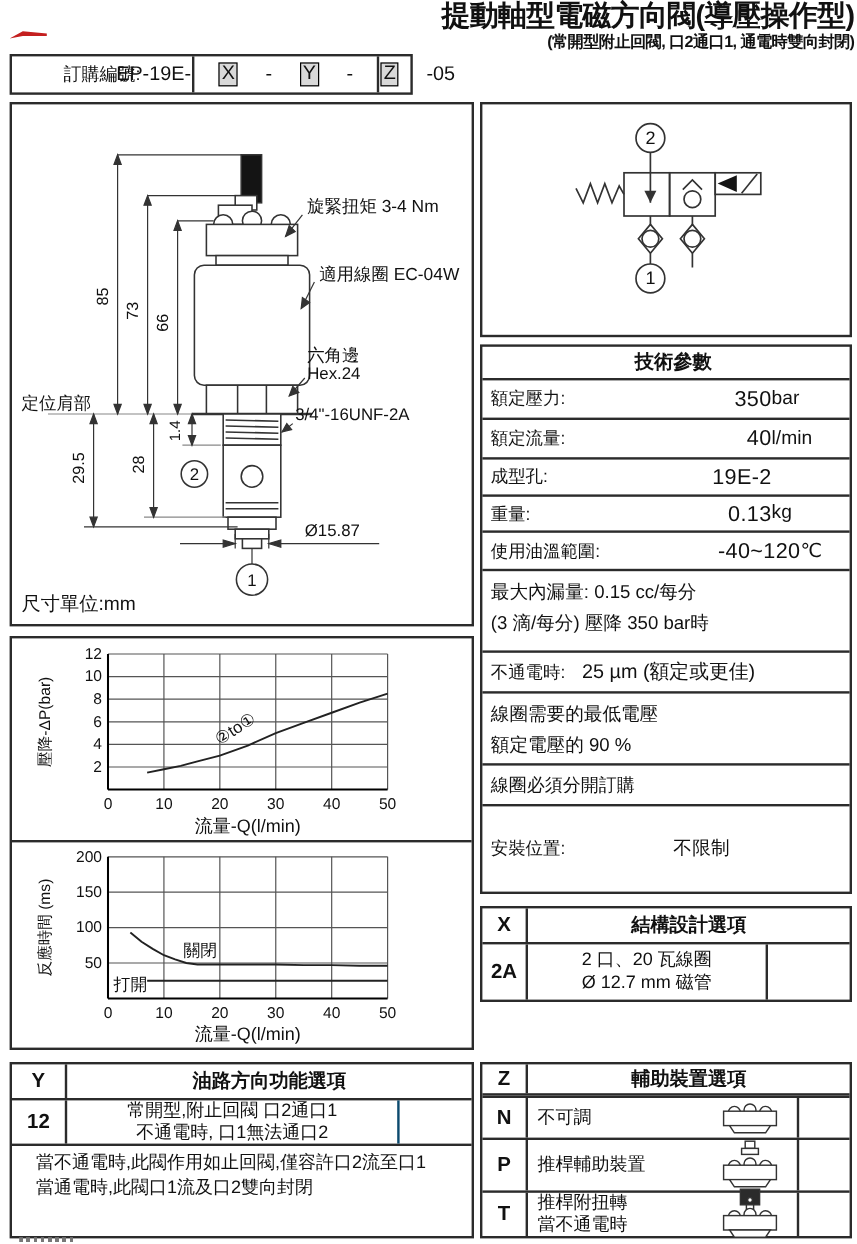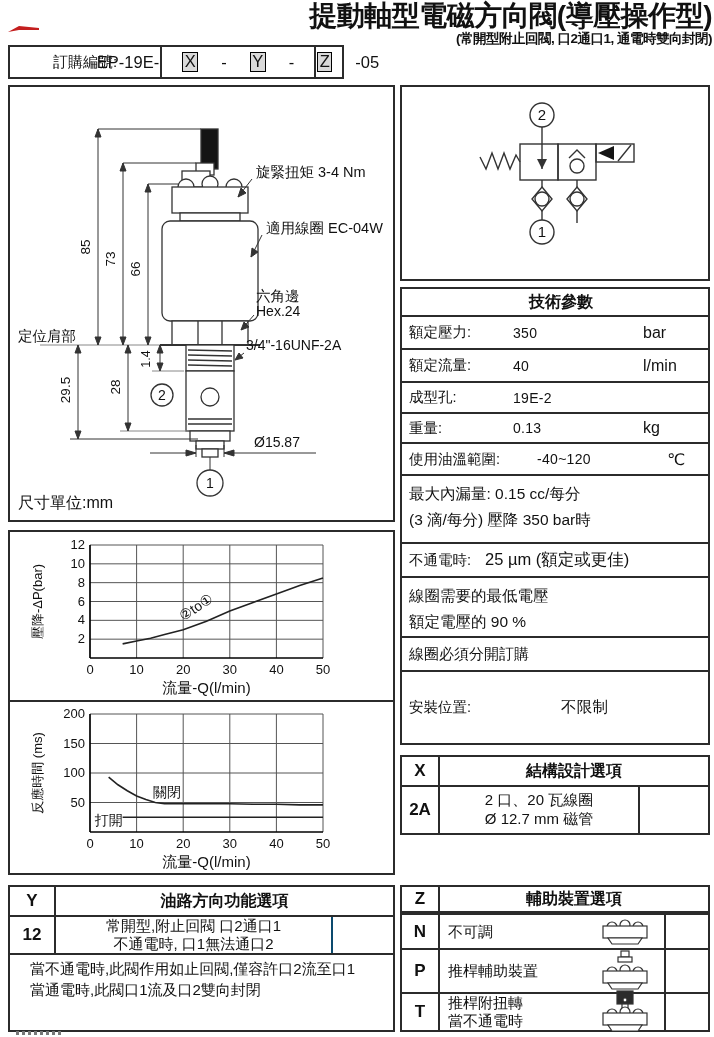--- a/index.html
+++ b/index.html
@@ -1,20 +1,20 @@
 <!DOCTYPE html>
 <html><head>
 <meta charset="utf-8">
 <style>
   * { margin:0; padding:0; box-sizing:border-box; }
   body { background:#fff; font-family:"Liberation Sans","DejaVu Sans",sans-serif; color:#111; }
   #page { position:relative; width:714px; height:1037px; background:#fff; overflow:hidden; }
 
   .title-block { position:absolute; right:2px; top:1px; text-align:right; }
-  .doc-title { font-size:28px; font-weight:bold; letter-spacing:-0.5px; line-height:1.05; }
+  .doc-title { font-size:24px; font-weight:bold; letter-spacing:-0.5px; line-height:1.05; }
   .doc-subtitle { font-size:13.5px; font-weight:bold; letter-spacing:-0.5px; }
 
   .red-mark { position:absolute; left:8px; top:24px; width:32px; height:10px; }
 
   .box { position:absolute; border:2px solid #2b2b2b; background:#fff; }
 
   
   .order-box { left:8px; top:45px; width:336px; height:34px; display:flex; }
   .ocell { display:flex; align-items:center; justify-content:center; height:100%; }
   .ocell + .ocell { border-left:2px solid #2b2b2b; }
@@ -33,21 +33,21 @@
 
   
   .symbol-box { left:400px; top:85px; width:310px; height:196px; }
 
   
   .tech-box { left:400px; top:287px; width:310px; height:458px; display:flex; flex-direction:column; }
   .tech-title { height:26px; display:flex; align-items:center; justify-content:center; font-weight:bold; font-size:16px;margin-left:12px; }
   .t-row { border-top:2px solid #2b2b2b; display:flex; align-items:center; padding:0 7px; }
   .t-label { flex:0 0 104px; font-size:14.5px; }
   .t-label-wide { flex:0 0 128px; font-size:14.5px; }
-  .t-value { flex:1; text-align:left; font-size:14px; letter-spacing:0.3px; }
+  .t-value { flex:1; text-align:right; font-size:18px; letter-spacing:0.3px; }
   .t-unit { flex:0 0 58px; font-size:16px; text-align:left; }
   .t-lines { display:block; padding:5px 7px; }
   .t-line { font-size:15.5px; line-height:1.65; }
   .t-inlineval { font-size:16.5px; margin-left:14px; }
 
   
   .opt-header { display:flex; border-bottom:2px solid #2b2b2b; }
   .opt-code { display:flex; align-items:center; justify-content:center; font-weight:bold; font-size:17px; border-right:2px solid #2b2b2b; }
   .opt-title { flex:1; display:flex; align-items:center; justify-content:center; font-weight:bold; font-size:16px; }
   .opt-row { display:flex; }

